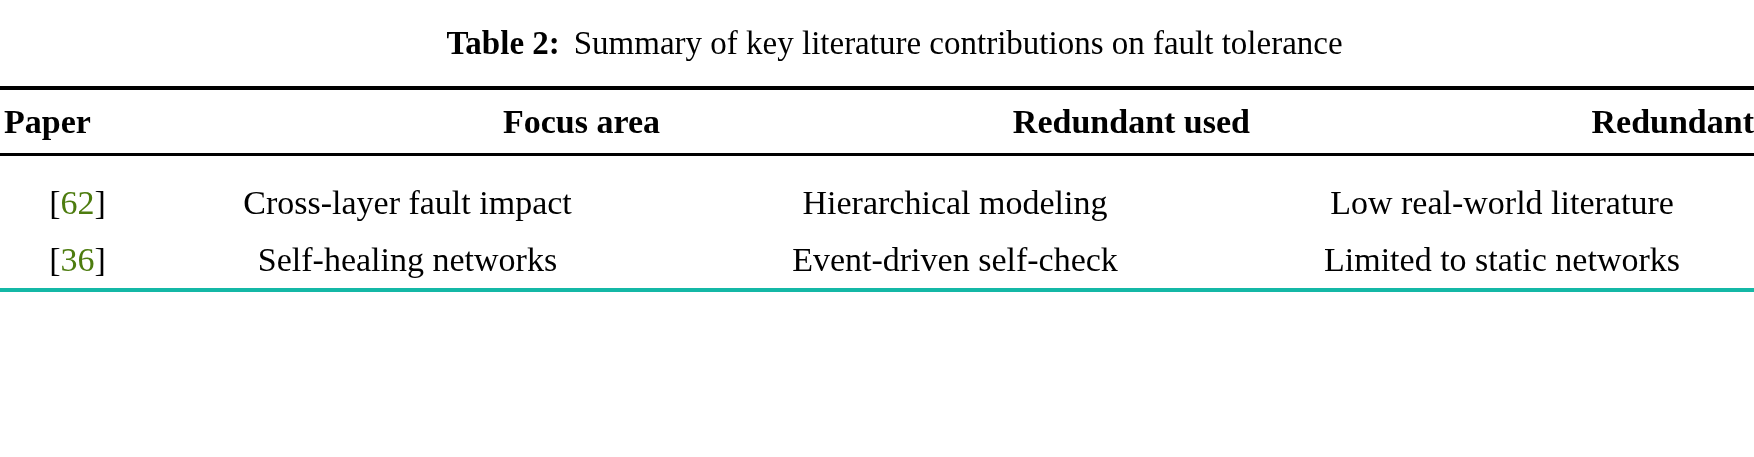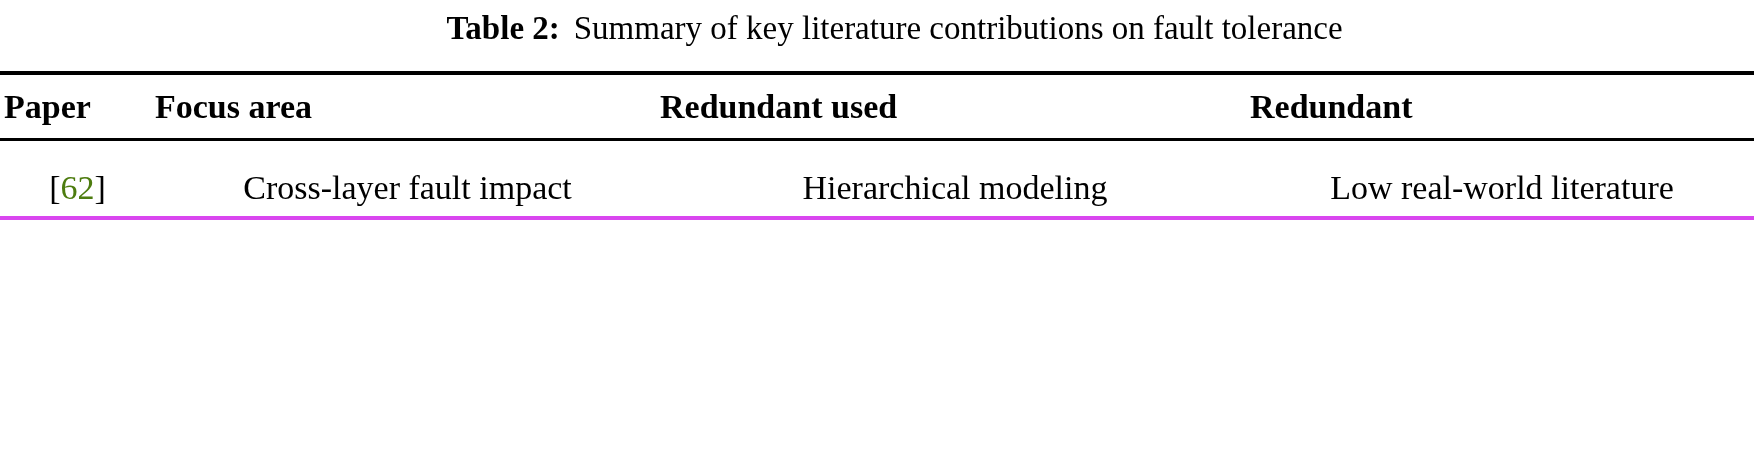--- a/index.html
+++ b/index.html
@@ -11,48 +11,48 @@
     width: 1754px;
     height: 457px;
     font-family: "Liberation Serif", "DejaVu Serif", serif;
     color: #000000;
     overflow: hidden;
   }
   .caption {
     text-align: center;
     font-size: 33px;
     line-height: 42px;
-    margin-top: 7px;
+    margin-top: 22px;
     white-space: nowrap;
     padding-left: 35px;
   }
   .caption .caption-label {
     font-weight: 700;
     margin-right: 14px;
   }
   table.lit-table {
     width: 1754px;
     border-collapse: collapse;
     table-layout: fixed;
     margin-top: 22px;
     border-top: 4px solid #000000;
-    border-bottom: 4px solid #d946ef;
+    border-bottom: 4px solid #14b8a6;
     border-radius: 11px;
   }
   col.c-paper      { width: 155px; }
   col.c-focus      { width: 505px; }
   col.c-technique  { width: 590px; }
   col.c-limitation { width: 504px; }
 
   thead th {
     font-weight: 700;
     font-size: 34px;
     height: 63px;
     vertical-align: middle;
-    text-align: left;
+    text-align: right;
     border-bottom: 3px solid #000000;
     padding: 0;
   }
   thead th.h-paper {
     text-align: left;
     padding-left: 4px;
   }
   tbody td {
     font-size: 34px;
     height: 57px;
@@ -95,14 +95,20 @@
       <th>Redundant</th>
     </tr>
   </thead>
   <tbody>
     <tr>
       <td><span class="cite-bracket">[</span><a class="cite-num">62</a><span class="cite-bracket">]</span></td>
       <td>Cross-layer fault impact</td>
       <td>Hierarchical modeling</td>
       <td>Low real-world literature</td>
     </tr>
+    <tr>
+      <td><span class="cite-bracket">[</span><a class="cite-num">36</a><span class="cite-bracket">]</span></td>
+      <td>Self-healing networks</td>
+      <td>Event-driven self-check</td>
+      <td>Limited to static networks</td>
+    </tr>
   </tbody>
 </table>
 
 </body></html>

